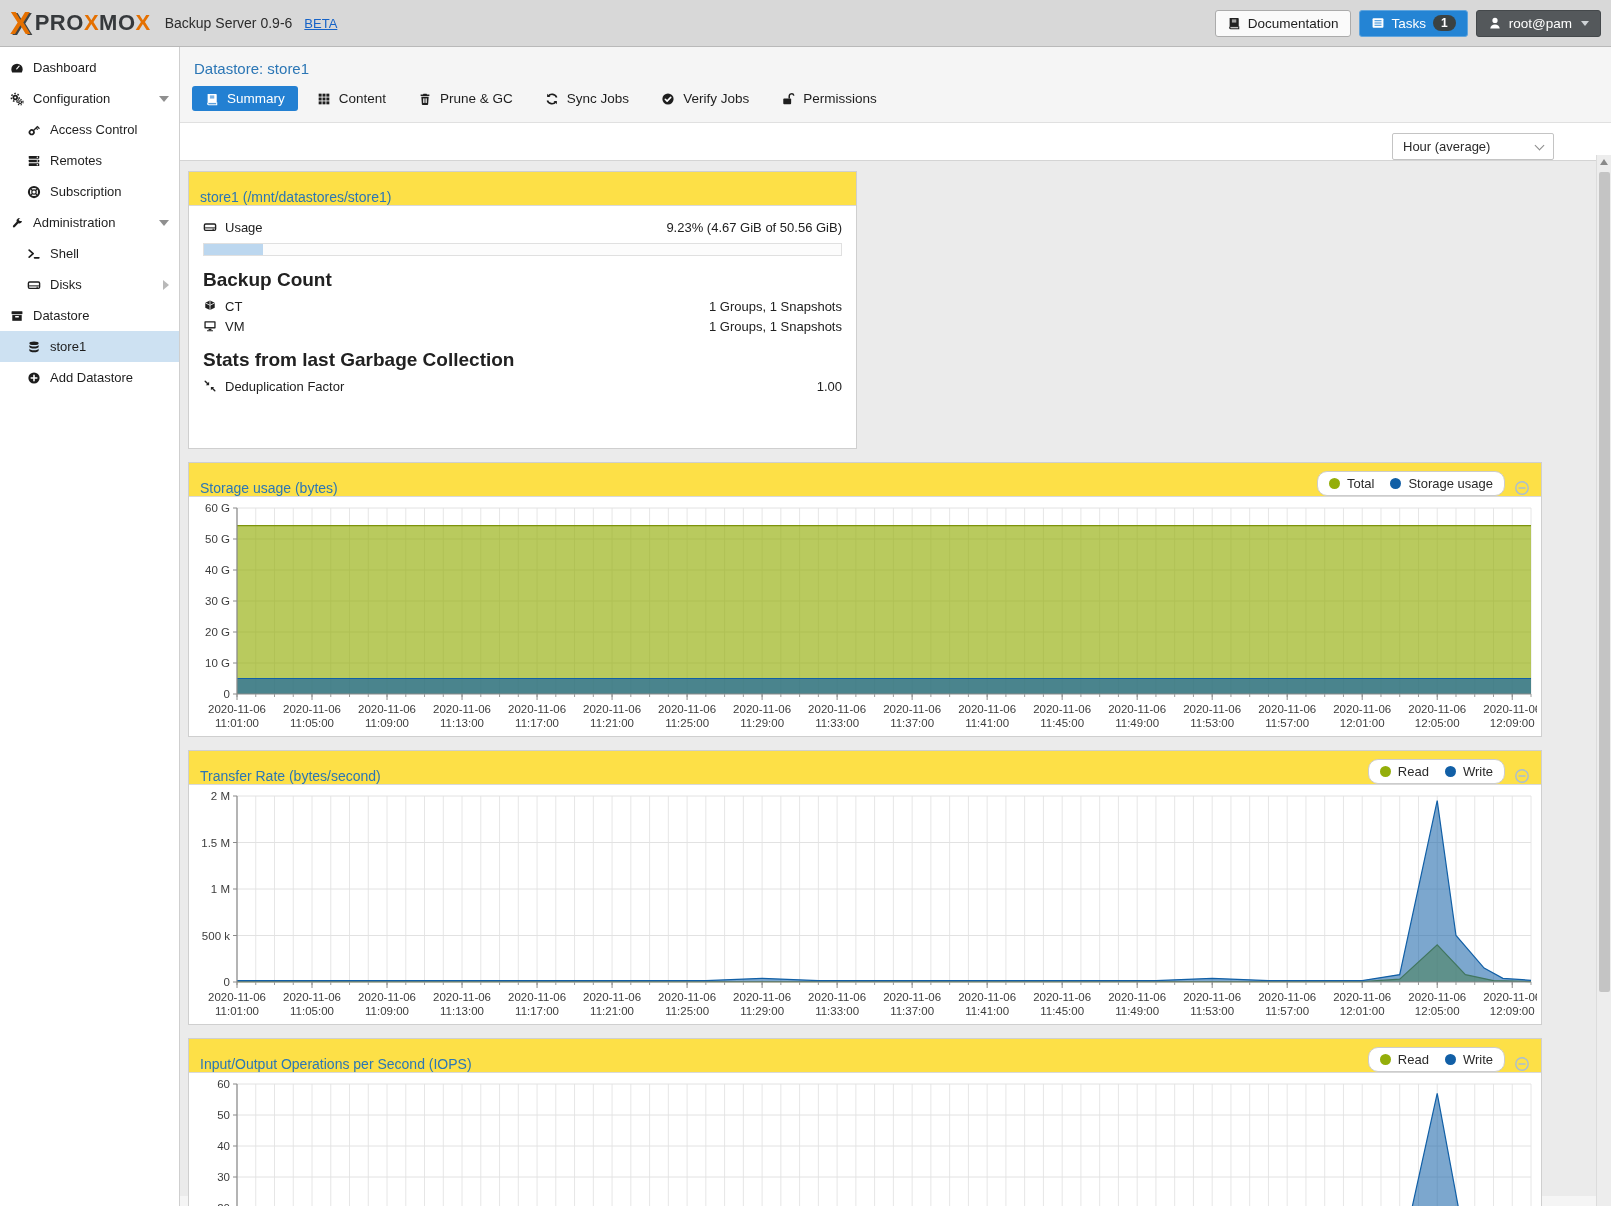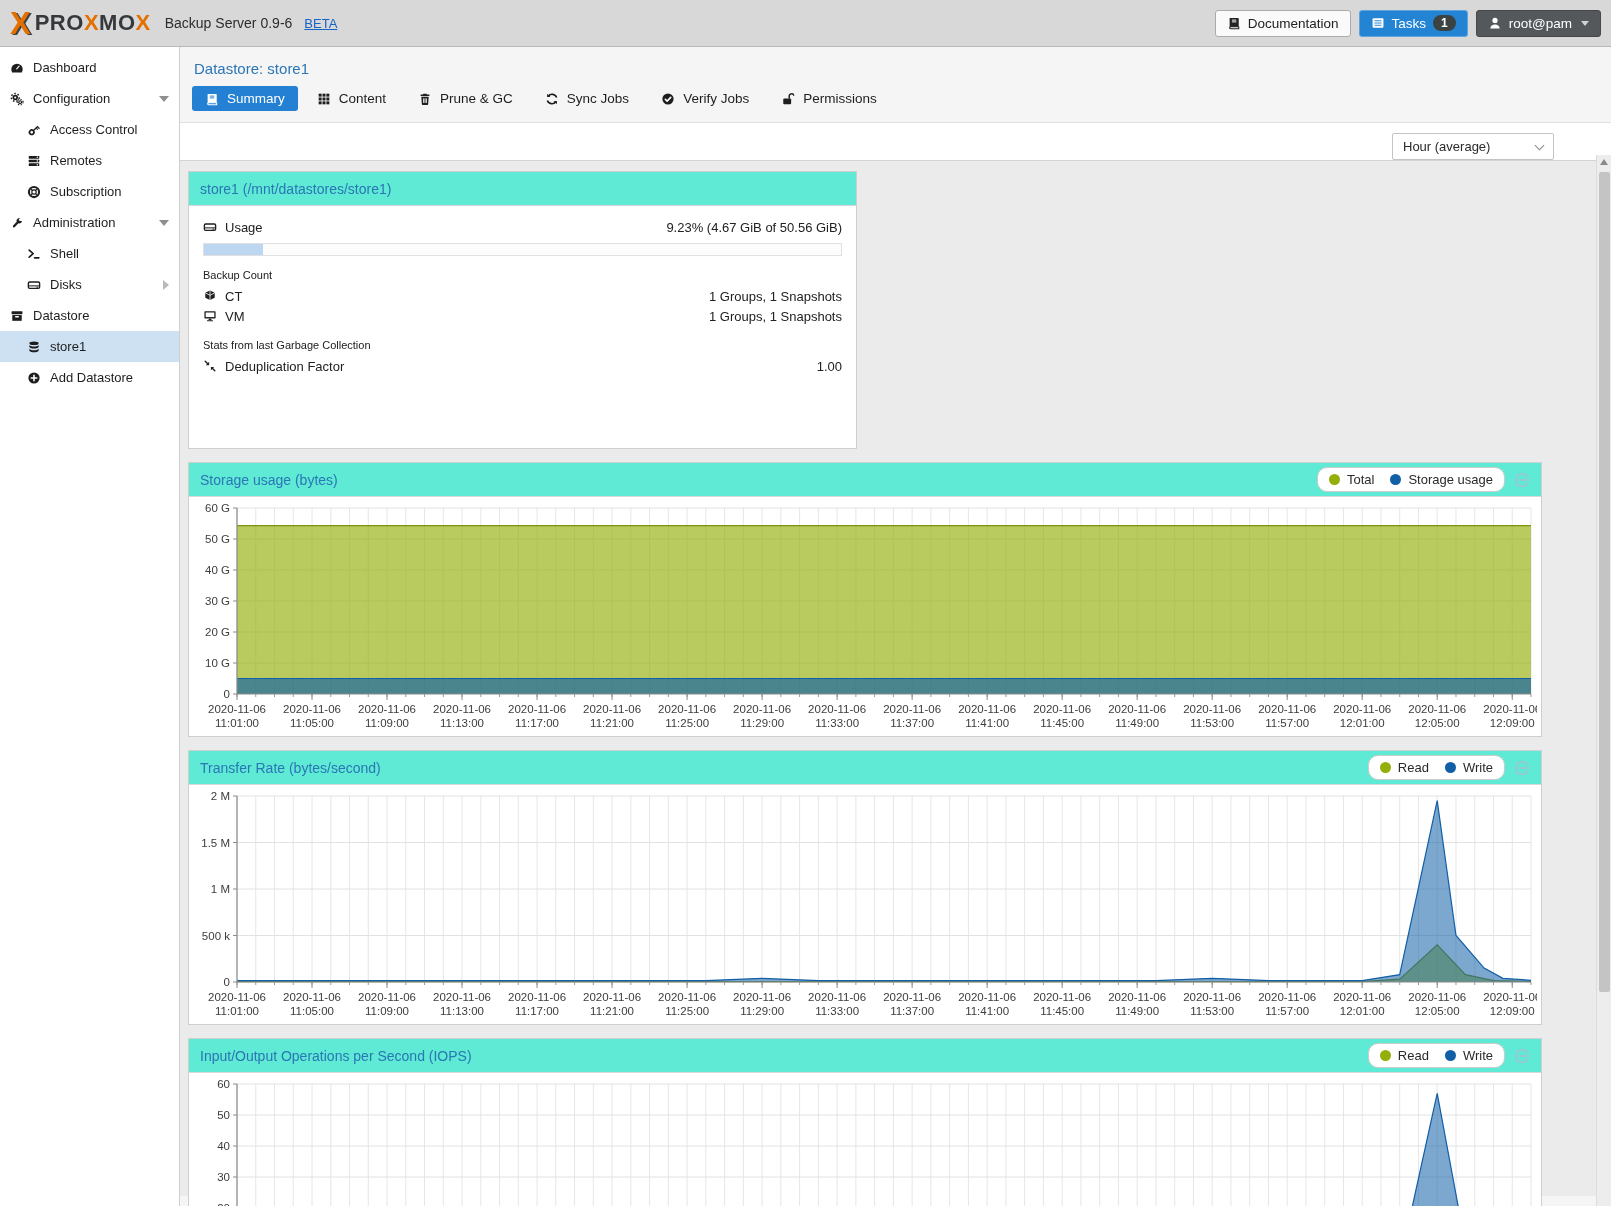--- a/index.html
+++ b/index.html
@@ -37,34 +37,34 @@
   .page-title{padding:13px 14px 9px;color:#2b76b5;font-size:15px;font-weight:500}
   .tabrow{display:flex;gap:6px;padding:0 12px 11px}
   .tab{display:flex;align-items:center;gap:8px;padding:5px 13px;border-radius:3px;color:#1e1e1e;cursor:pointer;font-size:13.5px}
   .tab.active{background:#2380d2;color:#fff}
   .toolbar{background:#fff;border-top:1px solid #e0e0e0;border-bottom:1px solid #d4d4d4;height:39px;display:flex;align-items:flex-end;justify-content:flex-end;padding:0 57px 0 12px}
   .selectbox{width:162px;height:27px;border:1px solid #c4c4c4;border-radius:2px;background:#fff;display:flex;align-items:center;justify-content:space-between;padding:0 10px;color:#2a2a2a;cursor:pointer}
   .chev{width:7px;height:7px;border-right:1.5px solid #8b8b8b;border-bottom:1.5px solid #8b8b8b;transform:rotate(45deg);margin-top:-3px}
 
   .content{background:#ebebeb;padding:10px 0 0 8px;height:calc(100% - 124px)}
   .panel{background:#fff;border:1px solid #cfcfcf;margin-bottom:13px;width:1354px}
-  .panel-header{background:#5eead4;border-bottom:1px solid #d9d9d9;padding:0 11px;height:34px;display:flex;align-items:center}
+  .panel-header{background:#fde047;border-bottom:1px solid #d9d9d9;padding:0 11px;height:34px;display:flex;align-items:flex-end}
   .panel-title{color:#2b76b5;font-size:14px}
   .row2{display:flex;gap:7px;width:1354px}
   .row2 .panel{margin-bottom:13px}
   .store-panel{width:669px;height:278px}
   .comment-panel{width:678px;height:278px}
   .panel-tools{margin-left:auto;display:flex;align-items:center;gap:8px;color:#4a94cf}
   .panel-tools .icon{cursor:pointer}
 
   .store-body{padding:11px 14px}
   .srow{display:flex;align-items:center;padding:2.5px 0}
   .srow .icon{margin-right:8px;flex:none}
   .srow .val{margin-left:auto;text-align:left}
-  .sheading{font-weight:normal;margin:13px 0 5px;font-size:11px}
+  .sheading{font-weight:bold;margin:13px 0 5px;font-size:19px}
   .progress{margin-top:6px;height:13px;border:1px solid #e0e0e0;background:#fcfcfc}
   .progress .fill{height:100%;background:#bcd7ef}
 
   .legend{margin-left:auto;display:flex;align-items:center;gap:16px;border:1px solid #ccc;border-radius:10px;background:#fff;padding:4px 11px}
   .legend-item{display:flex;align-items:center;gap:7px;cursor:pointer;font-size:13px;color:#2a2a2a}
   .dot{width:11px;height:11px;border-radius:50%}
   .collapse-btn{margin-left:9px;color:#a9bed3;cursor:pointer}
 
   .chart-body{padding:3px 2px 0 2px}
   .chart-svg{display:block}

